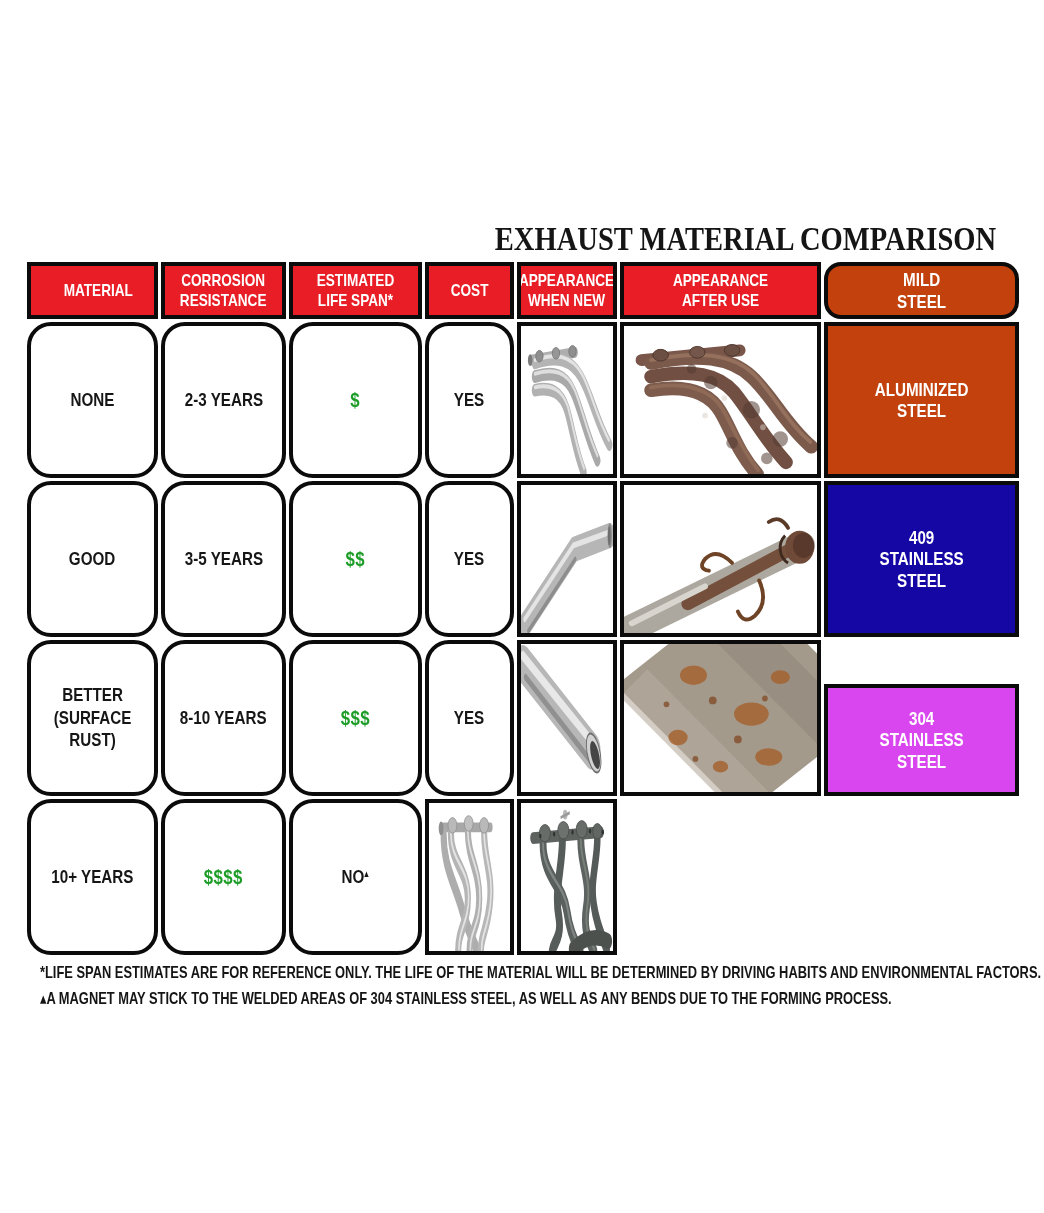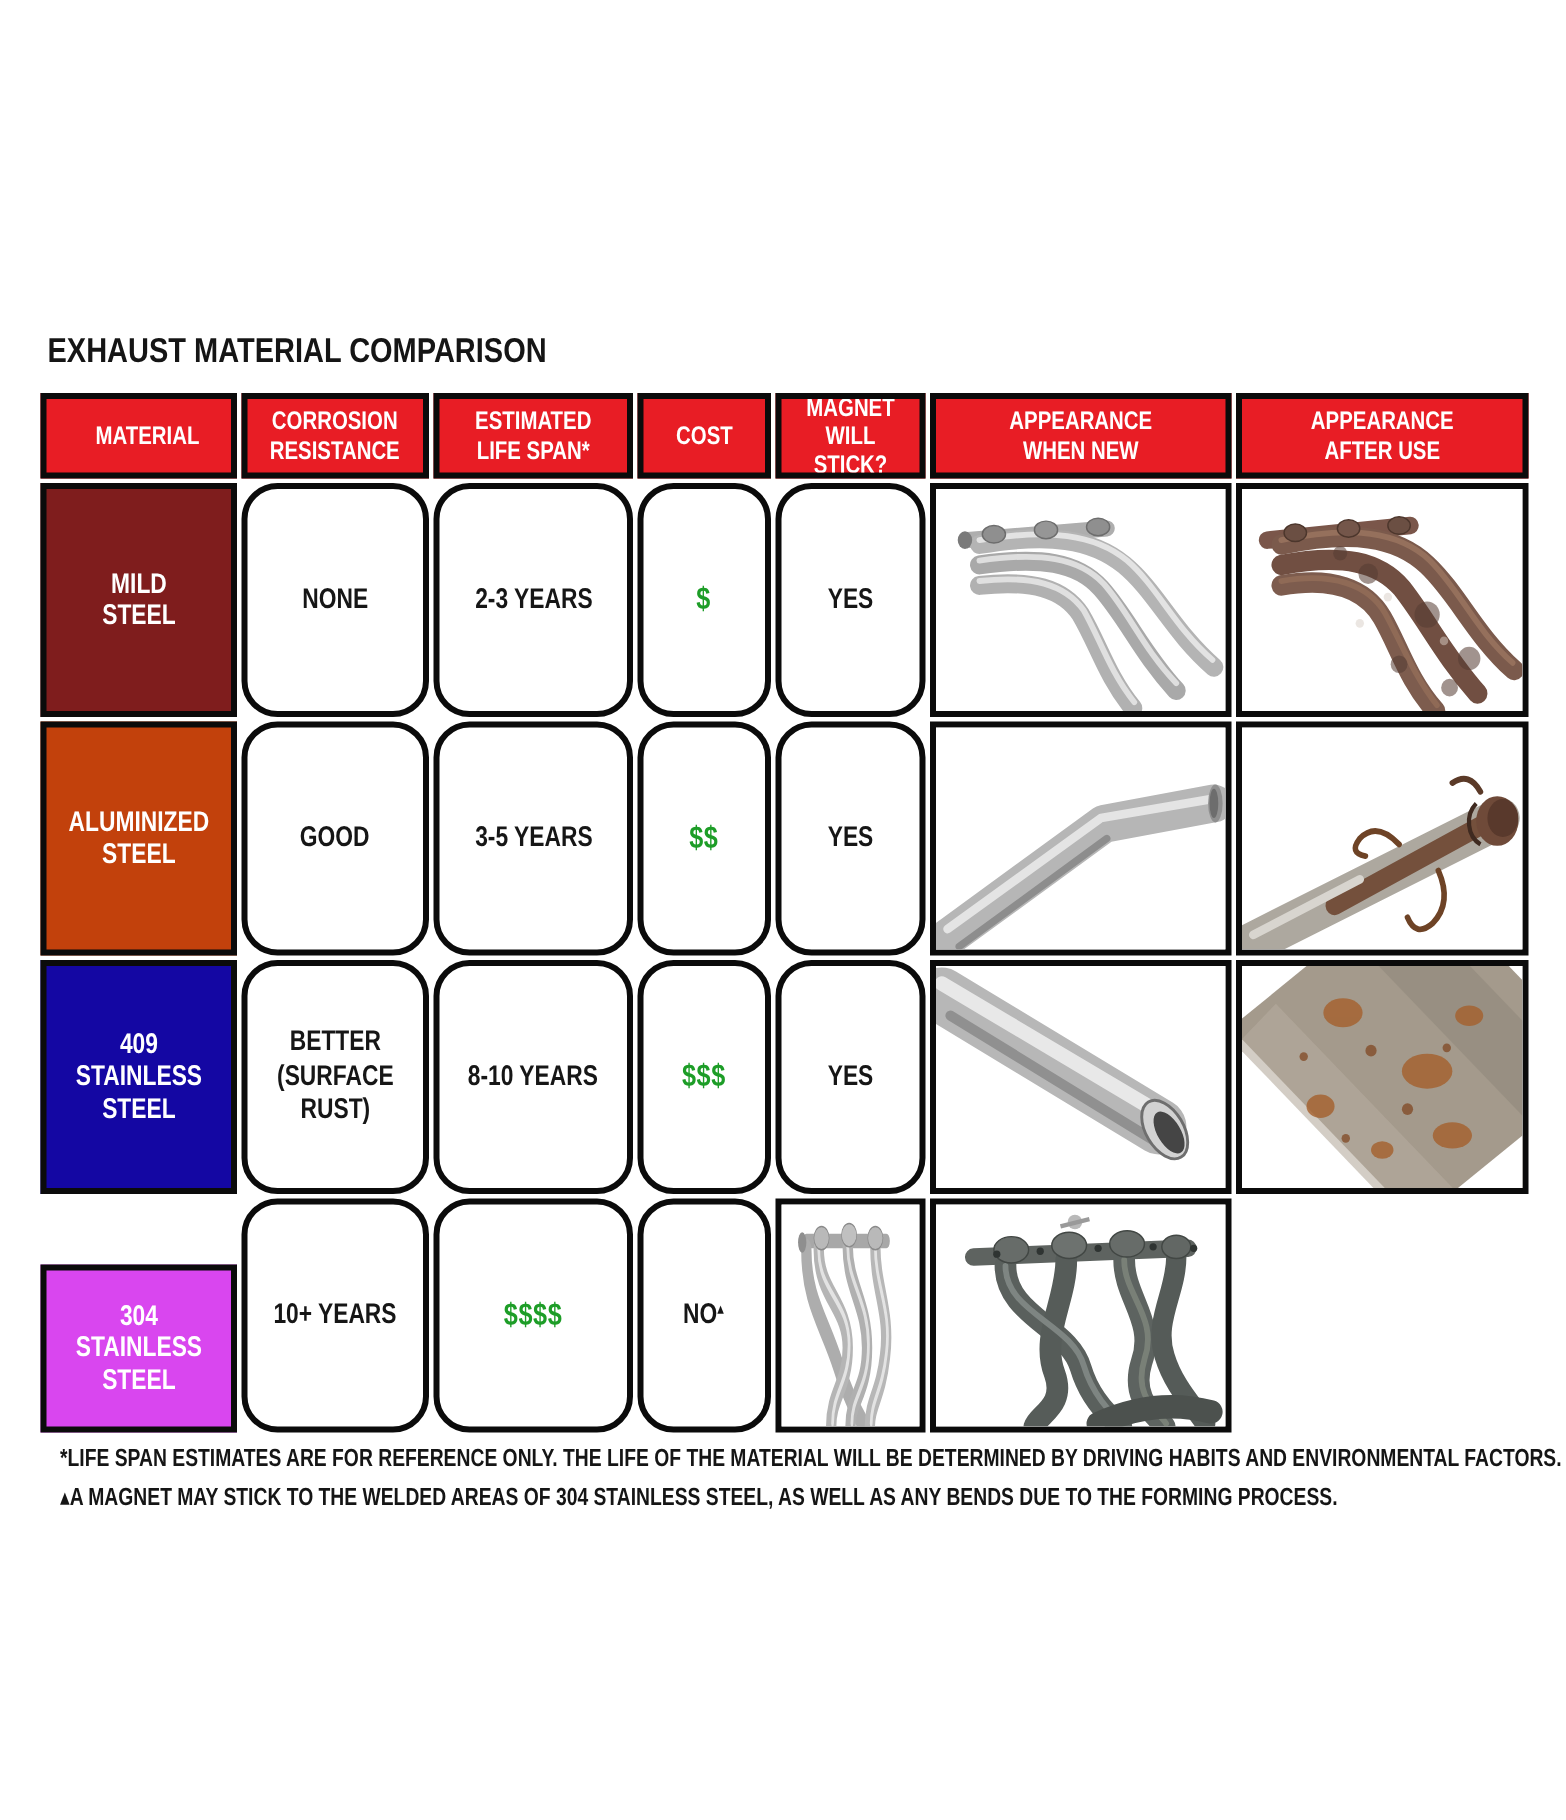--- a/index.html
+++ b/index.html
@@ -4,22 +4,23 @@
 <style>
   * { margin:0; padding:0; box-sizing:border-box; }
   body { background:#dcdcdc; font-family:"Liberation Sans","DejaVu Sans",sans-serif; }
   .page {
     position:relative; width:1044px; height:1213px;
     background:#ffffff; overflow:hidden; margin:0 auto;
     font-weight:bold; color:#111;
   }
   .title {
     position:absolute; top:220px; left:0; width:100%;
-    text-align:left; font-size:23px; letter-spacing:0;
+    text-align:right; font-size:34px; letter-spacing:0;
     color:#151515;
+    font-family:Liberation Serif, serif;
   }
   .cond { display:inline-block; transform:scaleX(0.8); transform-origin:center center; }
   .title .cond { transform:scaleX(0.84); }
   .pre { white-space:pre-line; line-height:1.12; }
 
   .tbl {
     position:absolute; left:27px; top:262px;
     display:grid;
     grid-template-columns:131px 125px 133px 89px 100px 201px 195px;
     grid-template-rows:57px repeat(4,156px);
@@ -61,33 +62,29 @@
 RESISTANCE</span>
       </div>
     <div class="cell hdr" style="background: rgb(232, 29, 37);">
         <span class="cond pre">ESTIMATED
 LIFE SPAN*</span>
       </div>
     <div class="cell hdr" style="background: rgb(232, 29, 37);">
         <span class="cond pre">COST</span>
       </div>
     <div class="cell hdr" style="background: rgb(232, 29, 37);">
-        <span class="cond pre">MAGNET
-WILL STICK?</span>
-      </div>
-    <div class="cell hdr" style="background: rgb(232, 29, 37);">
         <span class="cond pre">APPEARANCE
 WHEN NEW</span>
       </div>
     <div class="cell hdr" style="background: rgb(232, 29, 37);">
         <span class="cond pre">APPEARANCE
 AFTER USE</span>
       </div>
 
-    <div class="cell mat" style="background: #7f1d1d;">
+    <div class="cell mat" style="background: #c2410c; border-radius: 17px;">
         <span class="cond pre">MILD
 STEEL</span>
       </div>
     <div class="cell val">
         <span class="cond pre">NONE</span>
       </div>
     <div class="cell val">
         <span class="cond">2-3 YEARS</span>
       </div>
     <div class="cell val">

